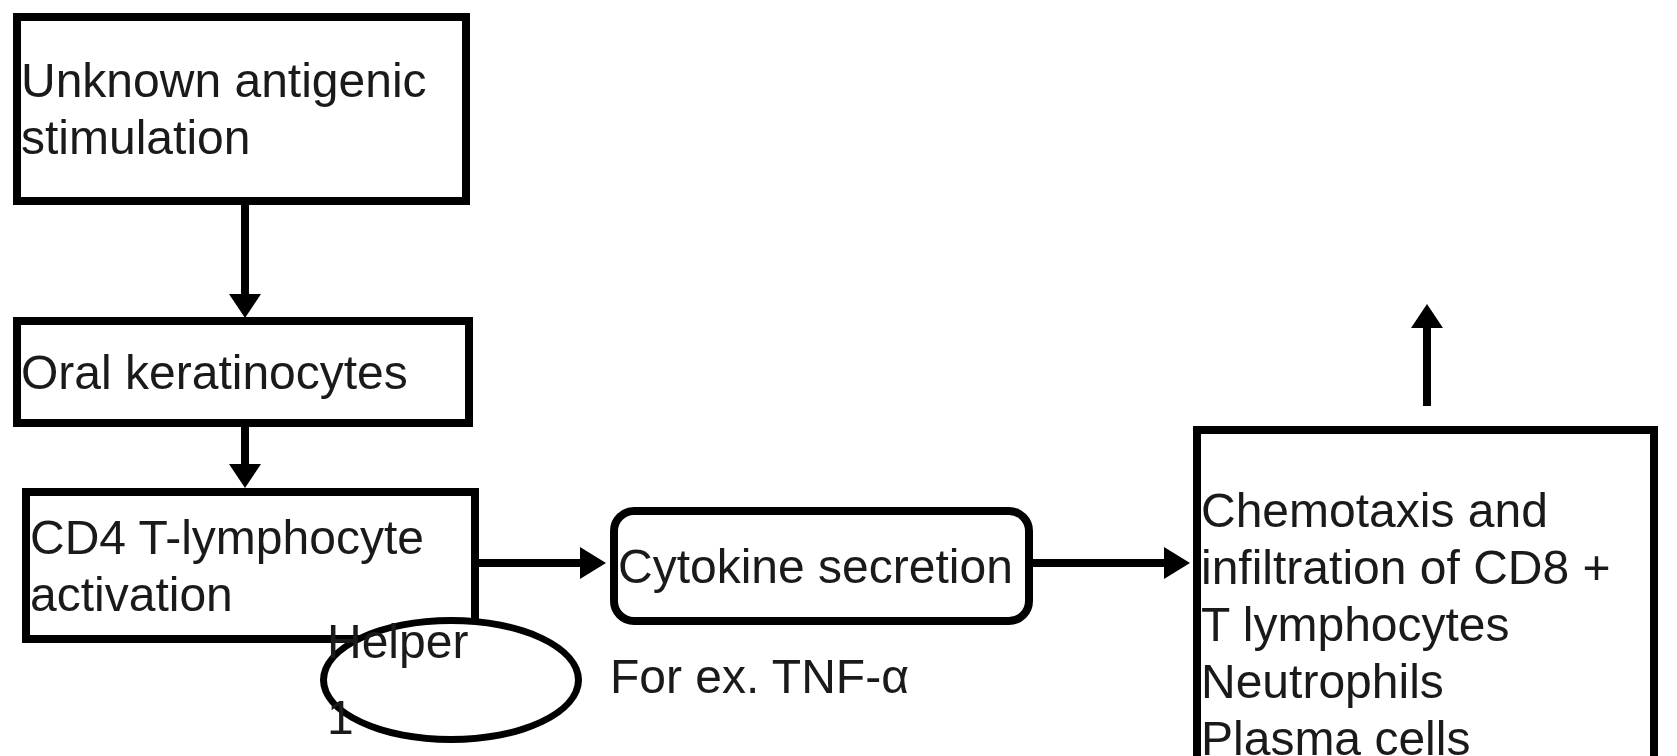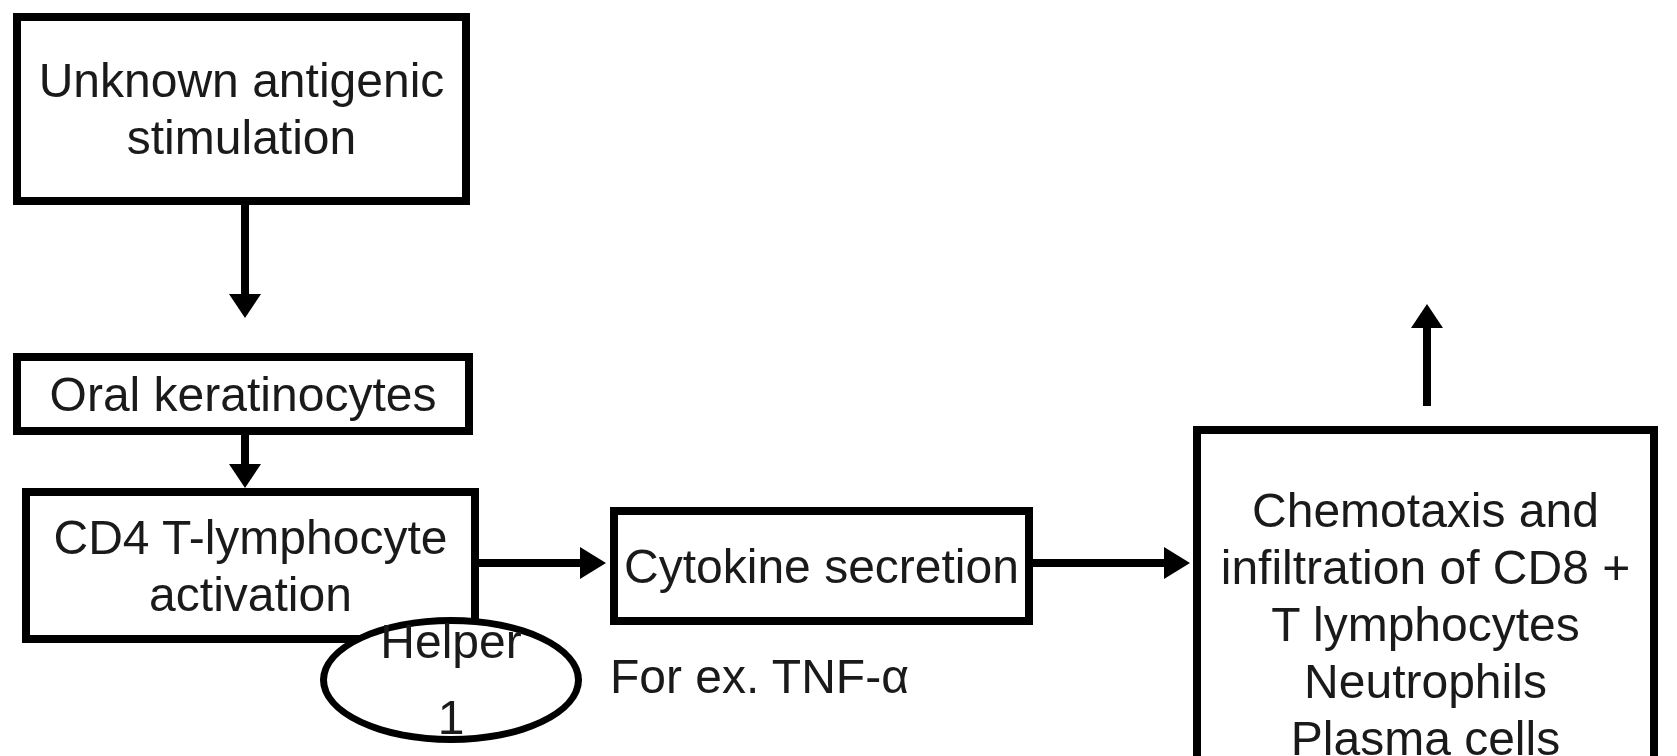--- a/index.html
+++ b/index.html
@@ -12,21 +12,21 @@
     color: #1a1a1a;
     overflow: hidden;
   }
   .node {
     position: absolute;
     box-sizing: border-box;
     border: 8px solid #000000;
     background: #ffffff;
     display: flex;
     flex-direction: column;
-    align-items: center;
+    align-items: flex-start;
     justify-content: center;
     text-align: center;
     font-size: 48px;
     line-height: 57px;
     z-index: 1;
   }
   .node .line { display: block; white-space: nowrap; }
   .ellipse {
     border-radius: 50%;
     border-width: 7px;
@@ -42,24 +42,24 @@
   }
   .shaft-v { position: absolute; width: 8px;  background: #000000; z-index: 0; }
   .shaft-h { position: absolute; height: 8px; background: #000000; z-index: 0; }
   .head { position: absolute; width: 0; height: 0; z-index: 0; }
   .head-down  { border-left: 16px solid transparent; border-right: 16px solid transparent; border-top: 24px solid #000000; }
   .head-up    { border-left: 16px solid transparent; border-right: 16px solid transparent; border-bottom: 24px solid #000000; }
   .head-right { border-top: 16px solid transparent; border-bottom: 16px solid transparent; border-left: 26px solid #000000; }
 
   
   #box-unknown     { left: 13px;   top: 13px;  width: 457px; height: 192px; }
-  #box-oral        { left: 13px;   top: 317px; width: 460px; height: 82px; margin-top: 36px; }
+  #box-oral        { left: 13px;   top: 317px; width: 460px; height: 110px; }
   #box-cd4         { left: 22px;   top: 488px; width: 457px; height: 155px; }
   #ellipse-helper  { left: 320px;  top: 617px; width: 262px; height: 126px; }
-  #box-cytokine    { left: 610px;  top: 507px; width: 423px; height: 118px; }
+  #box-cytokine    { left: 610px;  top: 507px; width: 423px; height: 118px; border-radius: 24px; }
   #label-tnf       { left: 610px;  top: 648px; width: 423px; }
   #box-chemotaxis  { left: 1193px; top: 406px; width: 465px; height: 396px; margin-top: 20px; }
   #box-idiopathic  { left: 1197px; top: 210px; width: 461px; height: 92px; }
 
   
   #a1-shaft { left: 241px;  top: 205px; height: 90px; }
   #a1-head  { left: 229px;  top: 294px; }
   #a2-shaft { left: 241px;  top: 420px; height: 46px; }
   #a2-head  { left: 229px;  top: 464px; }
   #a3-shaft { left: 472px;  top: 559px; width: 110px; }

